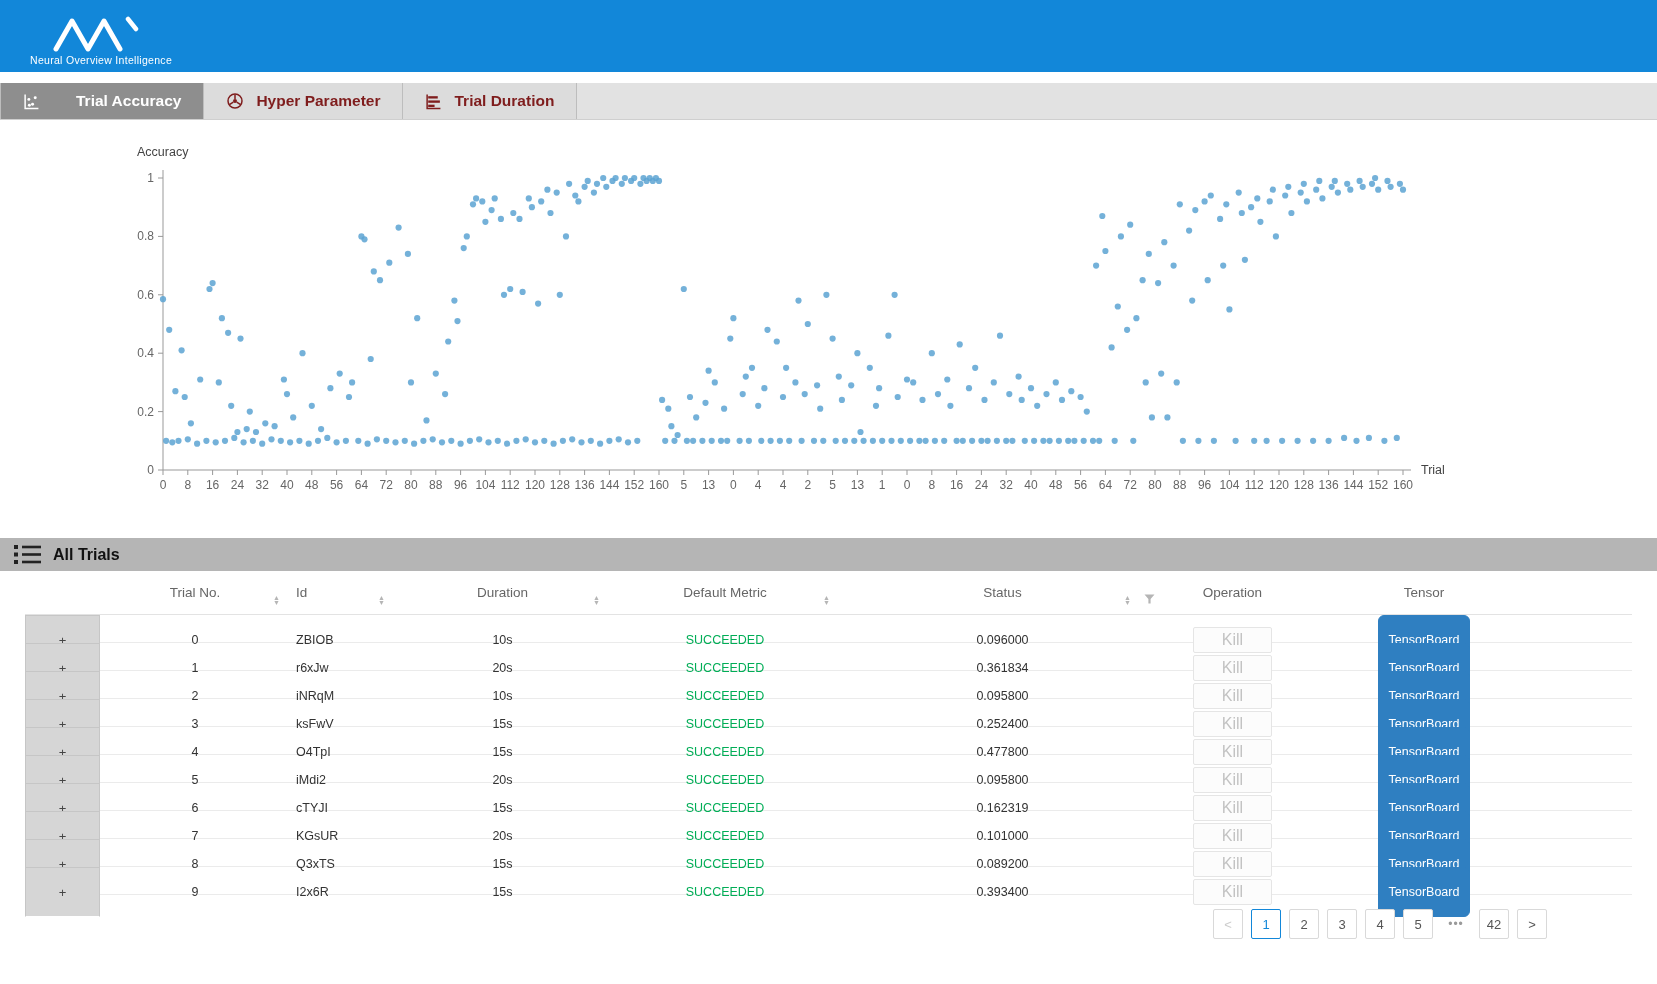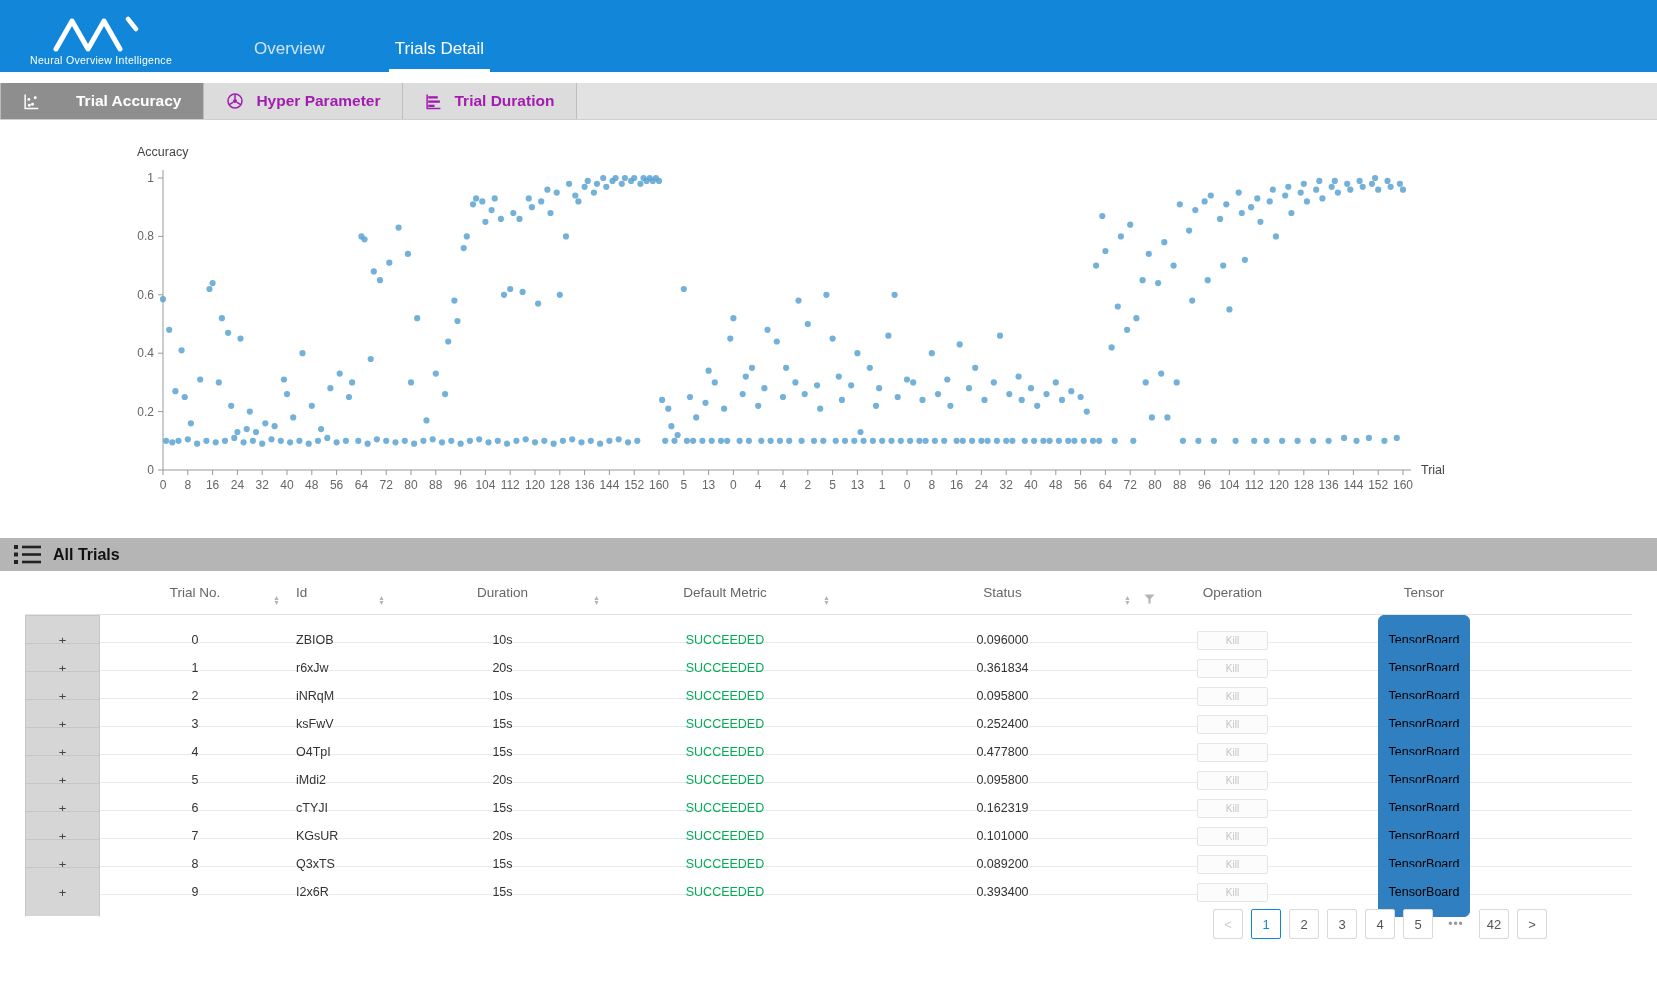--- a/index.html
+++ b/index.html
@@ -11,21 +11,21 @@
   .logo-block { margin-left:30px; margin-bottom:6px; width:170px; }
   .logo-block svg { display:block; margin-left:22px; }
   .logo-sub { display:block; color:#fff; font-size:10.5px; letter-spacing:.3px; margin-top:2px; white-space:nowrap; }
   .nav-tabs { display:flex; gap:58px; margin-left:48px; margin-bottom:0; }
   .nav-tab { color:#cfe4f6; font-size:17px; padding:0 6px 10px 6px; cursor:pointer; border-bottom:3px solid transparent; }
   .nav-tab.active { color:#fff; border-bottom-color:#fff; }
 
   
   .subtab-bar { margin-top:11px; height:37px; background:#e2e2e2; display:flex; border-bottom:1px solid #cfcfcf; }
   .subtab { display:flex; align-items:center; gap:12px; padding:0 22px; font-size:15.5px; font-weight:bold;
-            color:#a21caf; background:#dcdcdc; border-right:1px solid #bdbdbd; cursor:pointer; }
+            color:#7f1d1d; background:#dcdcdc; border-right:1px solid #bdbdbd; cursor:pointer; }
   .subtab:first-child { border-left:1px solid #bdbdbd; }
   .subtab.active { background:var(--tab-active-bg,#8e8e8e); color:#fff;gap:36px; }
   .subtab svg { display:block; }
 
   
   .chart-section { height:418px; background:#fff; }
   .chart-section svg text.tick { font-size:12px; fill:#666; font-family:"Liberation Sans",sans-serif; }
   .chart-section svg text.axis-label { font-size:12.5px; fill:#444; font-family:"Liberation Sans",sans-serif; }
 
   
@@ -41,23 +41,23 @@
   .sorter { position:absolute; right:10px; top:50%; transform:translateY(-50%); display:flex; flex-direction:column; line-height:5px; }
   .sorter span { font-size:7px; color:#b5b5b5; }
   .filter-ic { position:absolute; right:10px; top:50%; transform:translateY(-50%); }
   .hcell.has-filter .sorter { right:34px; }
   .trow { height:28px; border-bottom:1px solid #ebebeb; font-size:12.5px; color:#333; }
   .cell { text-align:center; }
   .cell.left { text-align:left; padding-left:6px; }
   .expand-cell { background:#d6d6d6; border:1px solid #c6c6c6; border-bottom:1px solid #fff; height:100%;
                  display:flex; align-items:center; justify-content:center; font-size:13px; color:#444; cursor:pointer; }
   .status-ok { color:var(--succeeded,#00ad56); }
-  .kill-btn { display:inline-block; padding:3px 28px; font-size:10px; color:#c3c3c3; background:#fcfcfc;
+  .kill-btn { display:inline-block; padding:3px 28px; font-size:16px; color:#c3c3c3; background:#fcfcfc;
               border:1px solid #e5e5e5; border-radius:2px; cursor:not-allowed; }
-  .tb-btn { display:inline-block; padding:17px 10px; font-size:12.5px; color:#000000; background:var(--tb-blue,#2f7fc1);
+  .tb-btn { display:inline-block; padding:17px 10px; font-size:12.5px; color:#ffffff; background:var(--tb-blue,#2f7fc1);
             border:1px solid var(--tb-blue,#2f7fc1); border-radius:6px; cursor:pointer; }
 
   
   .pagination { display:flex; justify-content:flex-end; align-items:center; gap:8px; margin:14px 110px 0 0; }
   .page-btn { min-width:30px; height:30px; display:flex; align-items:center; justify-content:center;
               border:1px solid #d9d9d9; border-radius:2px; background:#fff; color:#555; font-size:13px; cursor:pointer; }
   .page-btn.active { border-color:var(--page-active,#1287d9); color:var(--page-active,#1287d9); }
   .page-btn.disabled { color:#ccc; cursor:default; }
   .page-ellipsis { min-width:30px; height:30px; display:flex; align-items:center; justify-content:center;
                    color:#9a9a9a; font-size:12px; letter-spacing:1px; }
@@ -66,24 +66,20 @@
 <body>
 
 <header class="navbar">
   <div class="logo-block">
     <svg width="104" height="36" viewBox="0 0 104 36">
       <polyline points="4,33 20,5 36,33 52,5 68,33" fill="none" stroke="#fff" stroke-width="5" stroke-linecap="round" stroke-linejoin="round"></polyline>
       <line x1="76" y1="3" x2="84" y2="13" stroke="#fff" stroke-width="4.5" stroke-linecap="round"></line>
     </svg>
     <span class="logo-sub">Neural Overview Intelligence</span>
   </div>
-  <nav class="nav-tabs">
-    <a class="nav-tab">Overview</a>
-    <a class="nav-tab active">Trials Detail</a>
-  </nav>
 </header>
 
 <div class="subtab-bar">
   <div class="subtab active">
     <svg width="17" height="17" viewBox="0 0 16 16">
       <path d="M2,1.5 V14.5 H14.5" fill="none" stroke="currentColor" stroke-width="1.4"></path>
       <circle cx="5.5" cy="6" r="1.4" fill="currentColor"></circle>
       <circle cx="9" cy="10.5" r="1.4" fill="currentColor"></circle>
       <circle cx="11.5" cy="4.5" r="1.4" fill="currentColor"></circle>
       <circle cx="6" cy="11.5" r="1.4" fill="currentColor"></circle>

